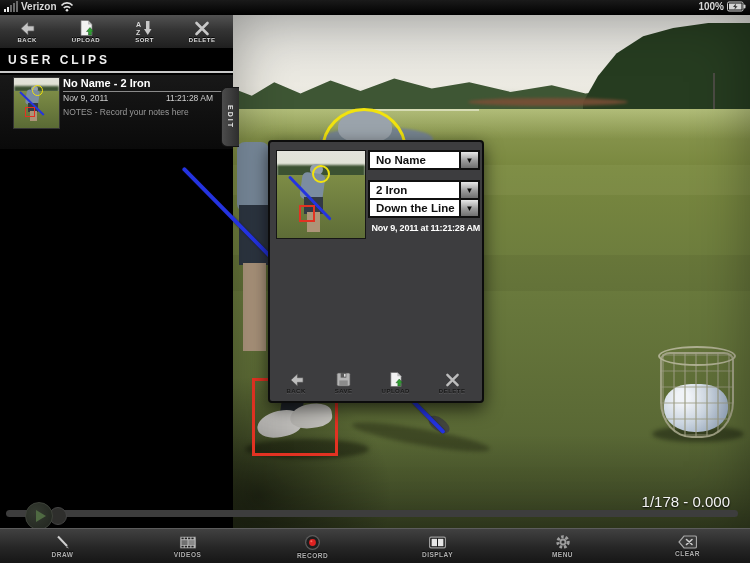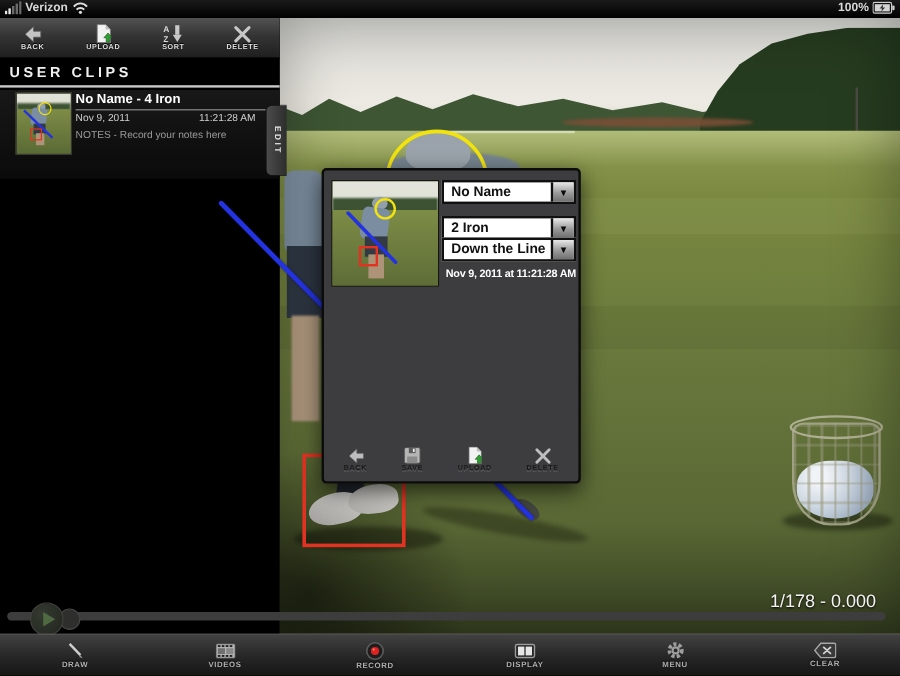--- a/index.html
+++ b/index.html
@@ -202,21 +202,21 @@
       <div class="abs" style="left:0;top:8px;width:45px;height:6px;background:#3c5232;filter:blur(.8px);"></div>
       <div class="abs" style="left:0;top:13px;width:45px;height:37px;background:linear-gradient(#7d8c46,#5a6a35);"></div>
       <div class="abs" style="left:17px;top:8px;width:7px;height:6px;background:#93a0ac;border-radius:50%;"></div>
       <div class="abs" style="left:12px;top:12px;width:13px;height:15px;background:#7b8da0;border-radius:3px;transform:rotate(8deg);"></div>
       <div class="abs" style="left:14px;top:25px;width:10px;height:9px;background:#333a44;"></div>
       <div class="abs" style="left:16px;top:33px;width:7px;height:10px;background:#ad9478;"></div>
       <div class="abs" style="left:18px;top:7px;width:9px;height:9px;border:1.5px solid #f2e30e;border-radius:50%;"></div>
       <div class="abs" style="left:6px;top:13px;width:33px;height:2px;background:#2433e0;transform:rotate(44deg);transform-origin:0 50%;"></div>
       <div class="abs" style="left:11px;top:29px;width:8px;height:8px;border:1.5px solid #e23222;"></div>
     </div>
-    <div class="abs clip-title">No Name - 4 Iron</div>
+    <div class="abs clip-title">No Name - 2 Iron</div>
     <div class="abs clip-meta">
       <span>Nov 9, 2011</span>
       <span>11:21:28 AM</span>
     </div>
     <div class="abs clip-notes">NOTES - Record your notes here</div>
     <div class="abs edit-tab">
       <span>EDIT</span>
     </div>
   </div>
 

